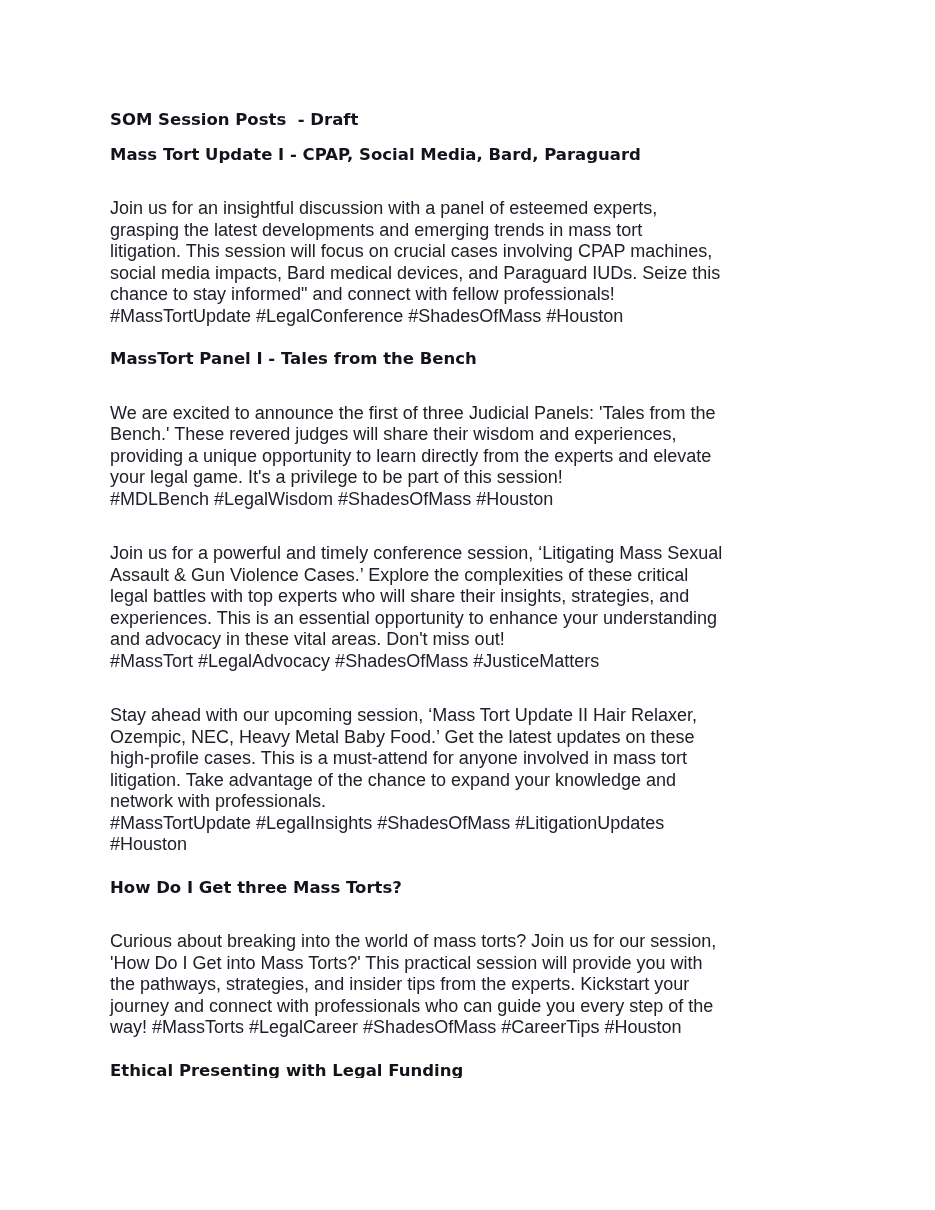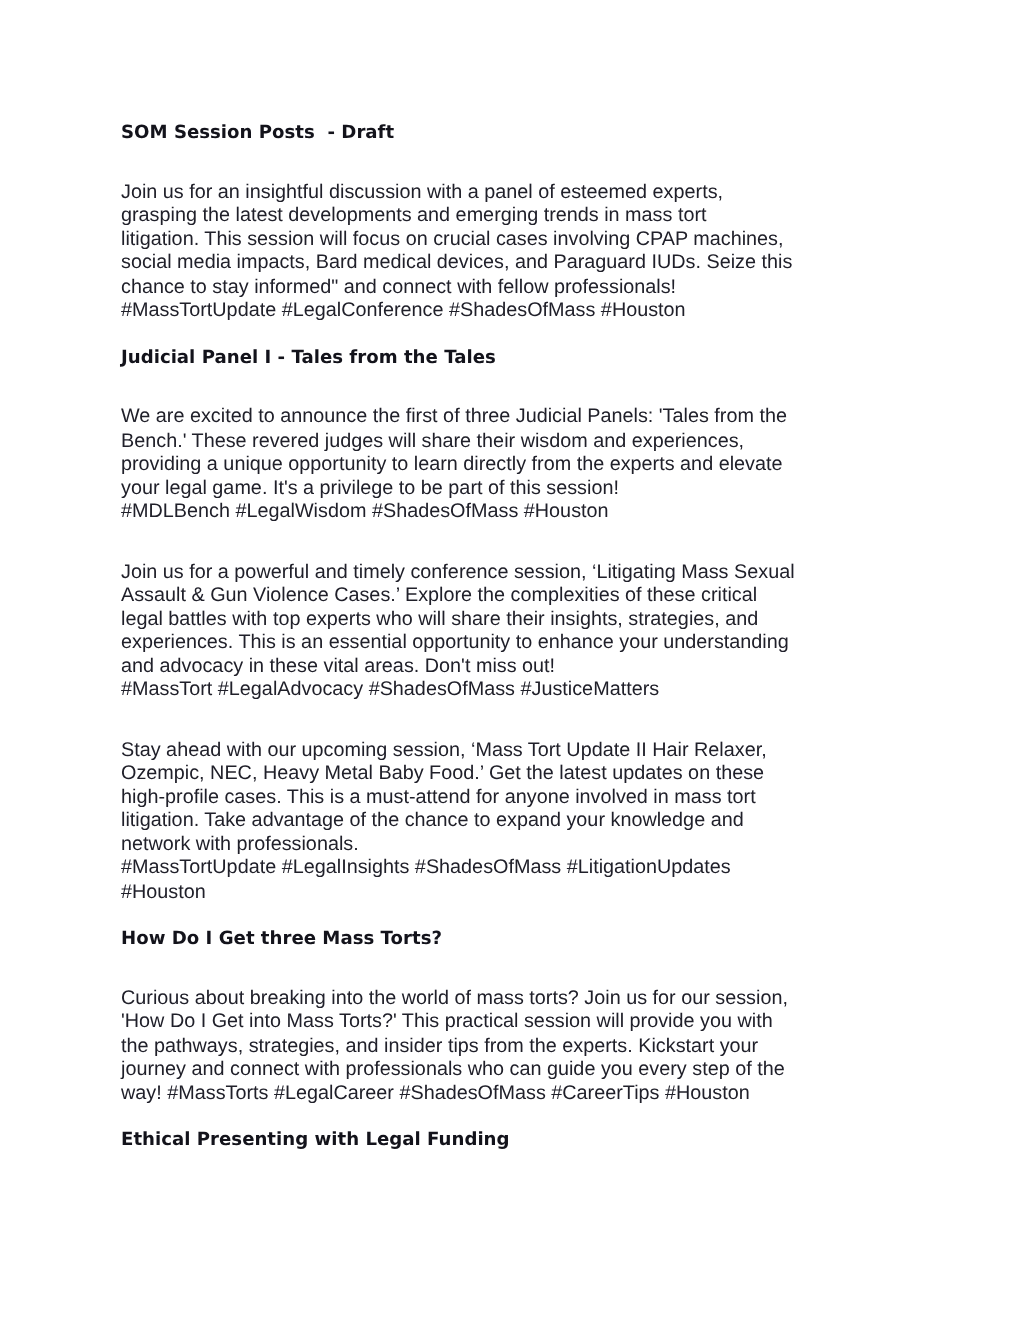--- a/index.html
+++ b/index.html
@@ -44,30 +44,31 @@
 </style>
 </head>
 <body>
 
 <div class="page">
   <div class="content">
 
     <h1 class="doc-title">SOM Session Posts  - Draft</h1>
 
     <div class="post">
+      <h2>Mass Tort Update I - CPAP, Social Media, Bard, Paraguard</h2>
       <p class="body">Join us for an insightful discussion with a panel of esteemed experts,
 grasping the latest developments and emerging trends in mass tort
 litigation. This session will focus on crucial cases involving CPAP machines,
 social media impacts, Bard medical devices, and Paraguard IUDs. Seize this
 chance to stay informed" and connect with fellow professionals!
 #MassTortUpdate #LegalConference #ShadesOfMass #Houston</p>
     </div>
 
     <div class="post">
-      <h2>Judicial Panel I - Tales from the Tales</h2>
+      <h2>MassTort Panel I - Tales from the Bench</h2>
       <p class="body">We are excited to announce the first of three Judicial Panels: 'Tales from the
 Bench.' These revered judges will share their wisdom and experiences,
 providing a unique opportunity to learn directly from the experts and elevate
 your legal game. It's a privilege to be part of this session!
 #MDLBench #LegalWisdom #ShadesOfMass #Houston</p>
     </div>
 
     <div class="post">
       <p class="body">Join us for a powerful and timely conference session, ‘Litigating Mass Sexual
 Assault &amp; Gun Violence Cases.’ Explore the complexities of these critical

